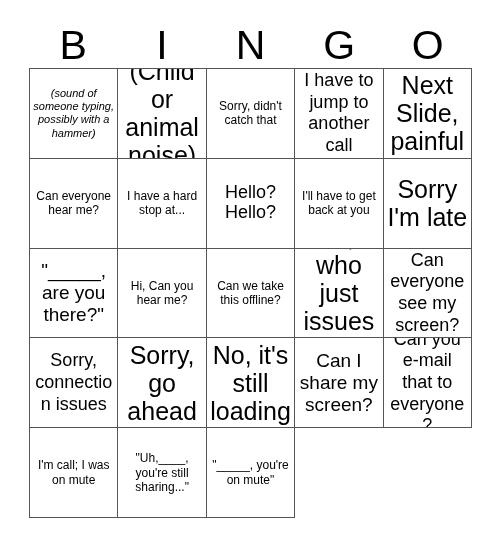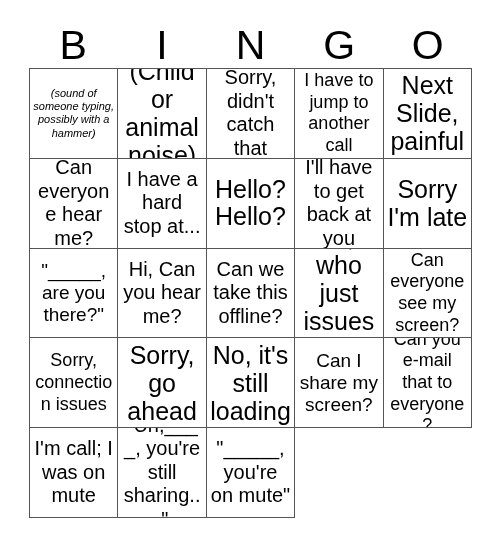--- a/index.html
+++ b/index.html
@@ -73,24 +73,24 @@
     display: block;
     width: 100%;
     line-height: 1.14;
     white-space: pre-wrap;
     word-break: break-word;
   }
 
   
   .cell[data-size="xs"]  .cell-text { font-size: 11px; line-height: 1.22; font-style: italic; }
   .cell[data-size="s"]   .cell-text { font-size: 18px; line-height: 1.2; }
-  .cell[data-size="m"]   .cell-text { font-size: 20px; line-height: 1.18; }
+  .cell[data-size="m"]   .cell-text { font-size: 12px; line-height: 1.18; }
   .cell[data-size="l"]   .cell-text { font-size: 19px; line-height: 1.16; }
   .cell[data-size="xl"]  .cell-text { font-size: 25px; line-height: 1.12; }
-  .cell[data-size="xxl"] .cell-text { font-size: 25px; line-height: 1.1; }
+  .cell[data-size="xxl"] .cell-text { font-size: 18px; line-height: 1.1; }
 </style>
 </head>
 <body>
 
 <div class="card">
 
   <div class="header-row">
     <div class="header-cell">B</div>
     <div class="header-cell">I</div>
     <div class="header-cell">N</div>

